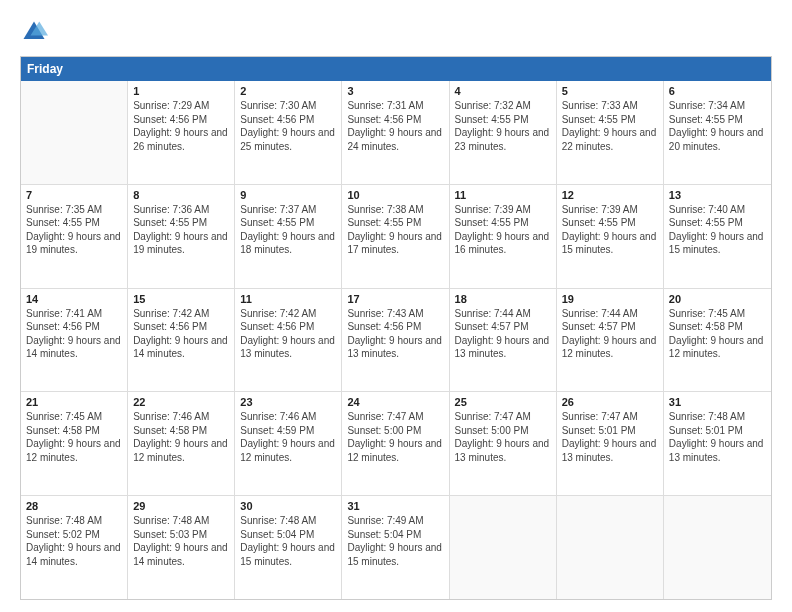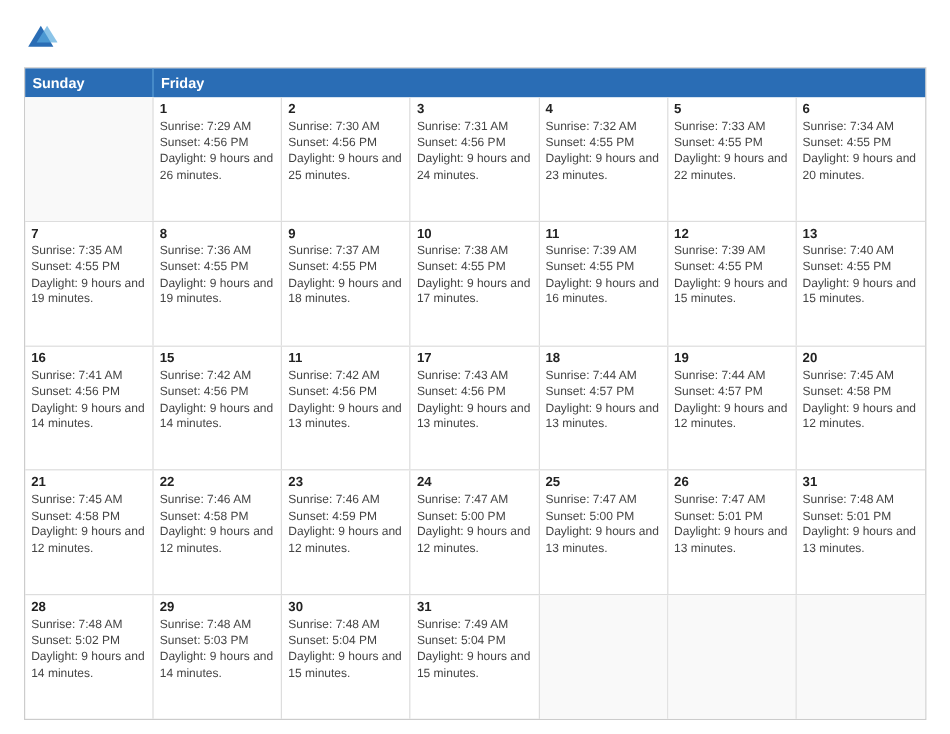--- a/index.html
+++ b/index.html
@@ -123,21 +123,20 @@
       </div>
     </div>
     <div class="title-area">
       <div class="month-title"></div>
       <div class="location"></div>
     </div>
   </div>
 
   <div class="calendar">
     <div class="cal-header">
-    <div class="cal-header-cell">Sunday</div>
         <div class="cal-header-cell">Friday</div>
       </div>
     <div class="cal-body">
     <div class="cal-row">
           <div class="cal-cell empty"></div>
           <div class="cal-cell">
             <div class="day-num">1</div>
             <div class="day-info">Sunrise: 7:29 AM<br>Sunset: 4:56 PM<br>Daylight: 9 hours and 26 minutes.</div>
           </div>
           <div class="cal-cell">
@@ -186,21 +185,21 @@
             <div class="day-num">12</div>
             <div class="day-info">Sunrise: 7:39 AM<br>Sunset: 4:55 PM<br>Daylight: 9 hours and 15 minutes.</div>
           </div>
           <div class="cal-cell">
             <div class="day-num">13</div>
             <div class="day-info">Sunrise: 7:40 AM<br>Sunset: 4:55 PM<br>Daylight: 9 hours and 15 minutes.</div>
           </div>
         </div>
         <div class="cal-row">
           <div class="cal-cell">
-            <div class="day-num">16</div>
+            <div class="day-num">14</div>
             <div class="day-info">Sunrise: 7:41 AM<br>Sunset: 4:56 PM<br>Daylight: 9 hours and 14 minutes.</div>
           </div>
           <div class="cal-cell">
             <div class="day-num">15</div>
             <div class="day-info">Sunrise: 7:42 AM<br>Sunset: 4:56 PM<br>Daylight: 9 hours and 14 minutes.</div>
           </div>
           <div class="cal-cell">
             <div class="day-num">11</div>
             <div class="day-info">Sunrise: 7:42 AM<br>Sunset: 4:56 PM<br>Daylight: 9 hours and 13 minutes.</div>
           </div>

